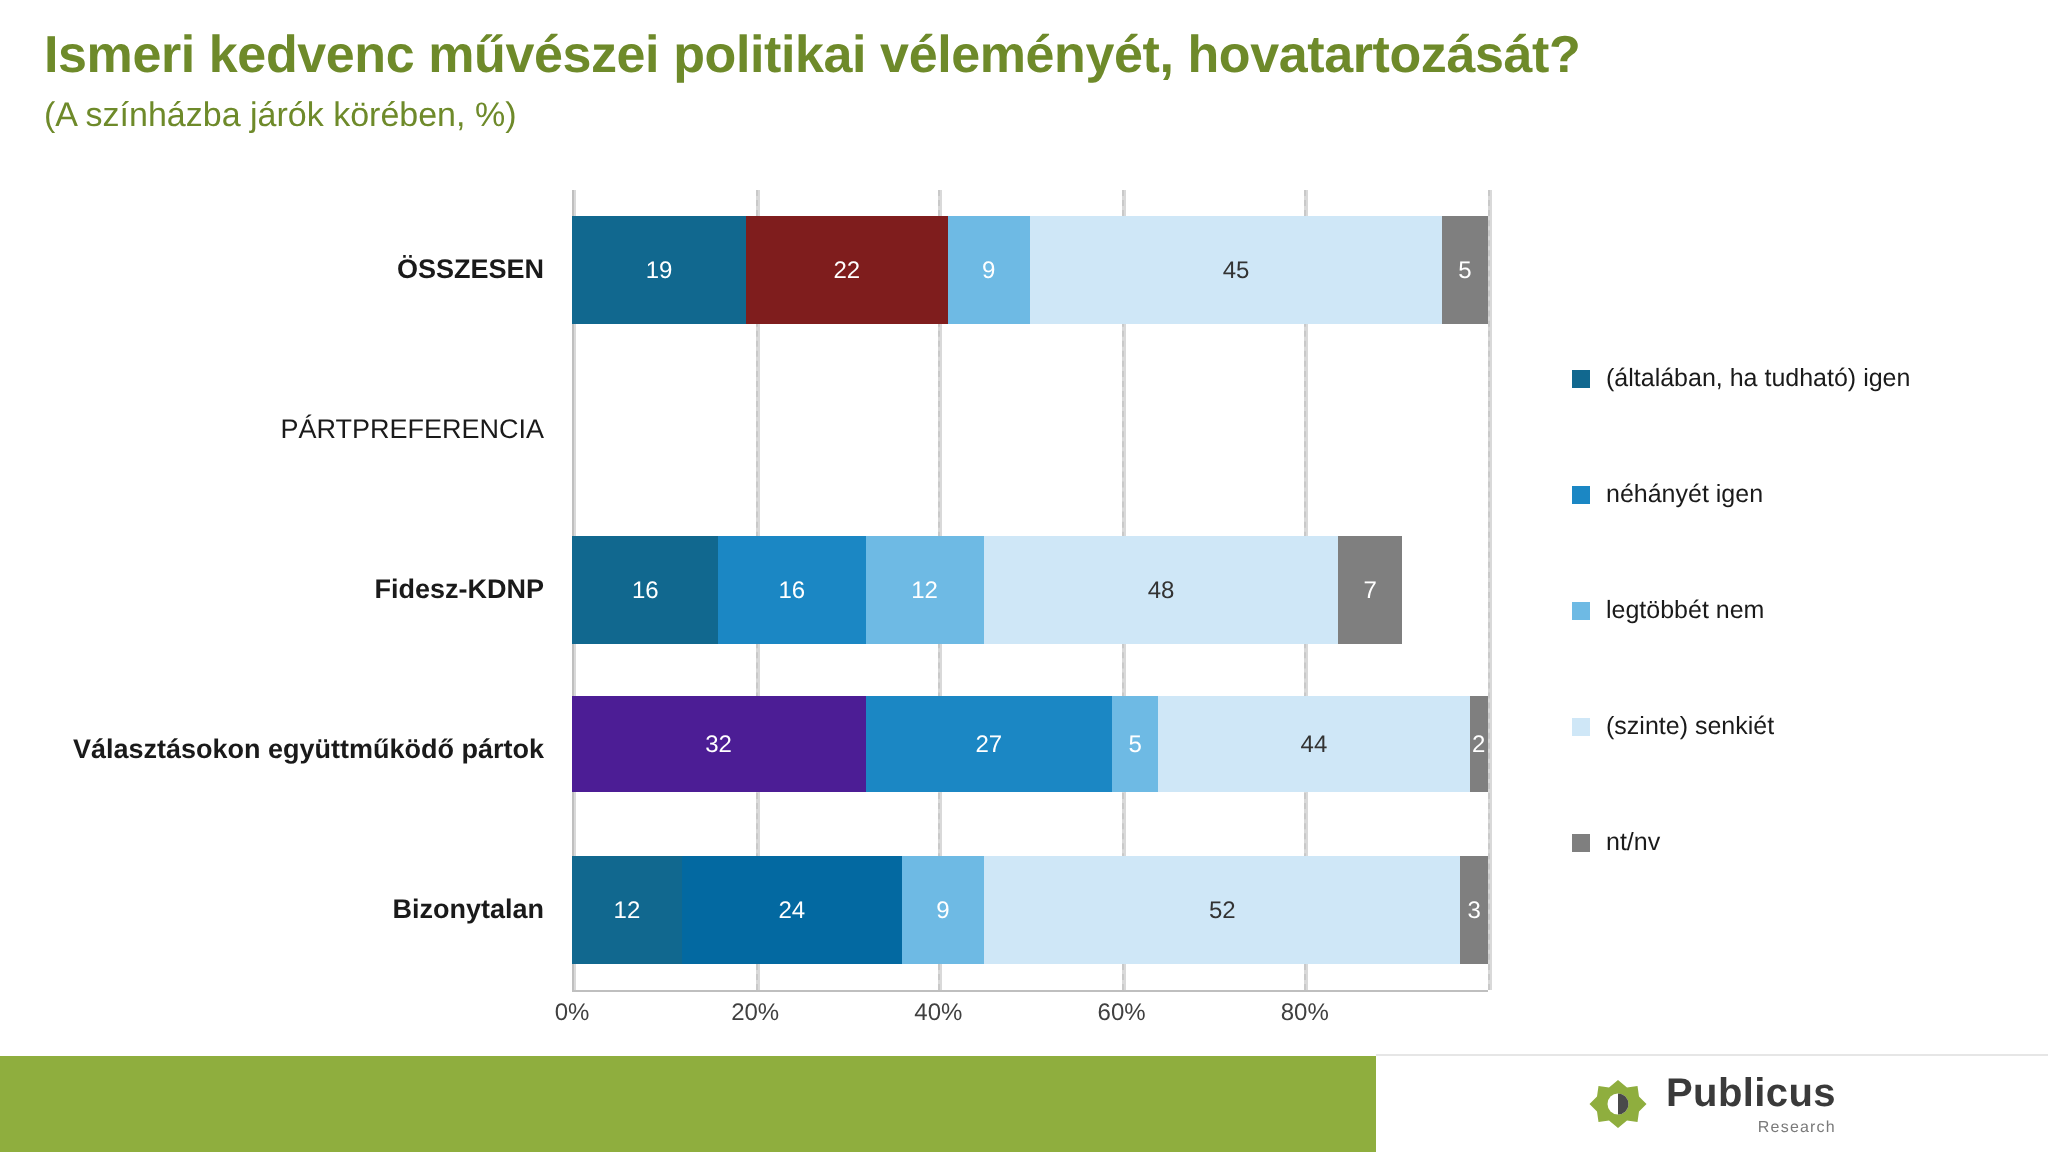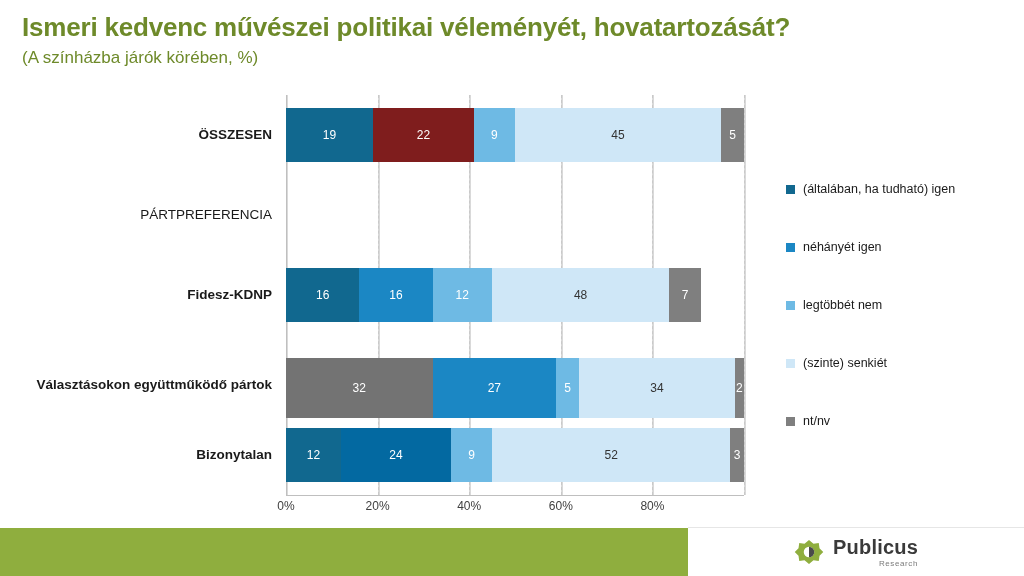--- a/index.html
+++ b/index.html
@@ -204,26 +204,26 @@
         <div class="cat-label plain" style="top: 0px; line-height: 54px;">PÁRTPREFERENCIA</div>
       </div>
       <div class="row" style="top: 173px; height: 54px;">
         <div class="cat-label" style="top: 0px; line-height: 54px;">Fidesz-KDNP</div>
         <div class="seg" style="width: 73.28px; background: rgb(17, 104, 143);">16</div>
         <div class="seg" style="width: 73.28px; background: rgb(27, 135, 196);">16</div>
         <div class="seg" style="width: 59.54px; background: rgb(110, 186, 228);">12</div>
         <div class="seg light-text" style="width: 177px; background: rgb(207, 231, 247);">48</div>
         <div class="seg" style="width: 32.06px; background: rgb(127, 127, 127);">7</div>
       </div>
-      <div class="row" style="top: 263px; height: 60px;">
+      <div class="row" style="top: 253px; height: 48px;">
         <div class="cat-label" style="top: 0px; line-height: 54px;">Választásokon együttműködő pártok</div>
-        <div class="seg" style="width: 146.56px; background: #737373;">32</div>
+        <div class="seg" style="width: 146.56px; background: #4c1d95;">32</div>
         <div class="seg" style="width: 123.66px; background: rgb(27, 135, 196);">27</div>
         <div class="seg" style="width: 22.9px; background: rgb(110, 186, 228);">5</div>
-        <div class="seg light-text" style="width: 155.72px; background: rgb(207, 231, 247);">34</div>
+        <div class="seg light-text" style="width: 155.72px; background: rgb(207, 231, 247);">44</div>
         <div class="seg" style="width: 9.16px; background: rgb(127, 127, 127);">2</div>
       </div>
       <div class="row" style="top: 333px; height: 54px; border-radius: 27px;">
         <div class="cat-label" style="top: 0px; line-height: 54px;">Bizonytalan</div>
         <div class="seg" style="width: 54.96px; background: rgb(17, 104, 143);">12</div>
         <div class="seg" style="width: 109.92px; background: #0369a1;">24</div>
         <div class="seg" style="width: 41.22px; background: rgb(110, 186, 228);">9</div>
         <div class="seg light-text" style="width: 238.16px; background: rgb(207, 231, 247);">52</div>
         <div class="seg" style="width: 13.74px; background: rgb(127, 127, 127);">3</div>
       </div>

